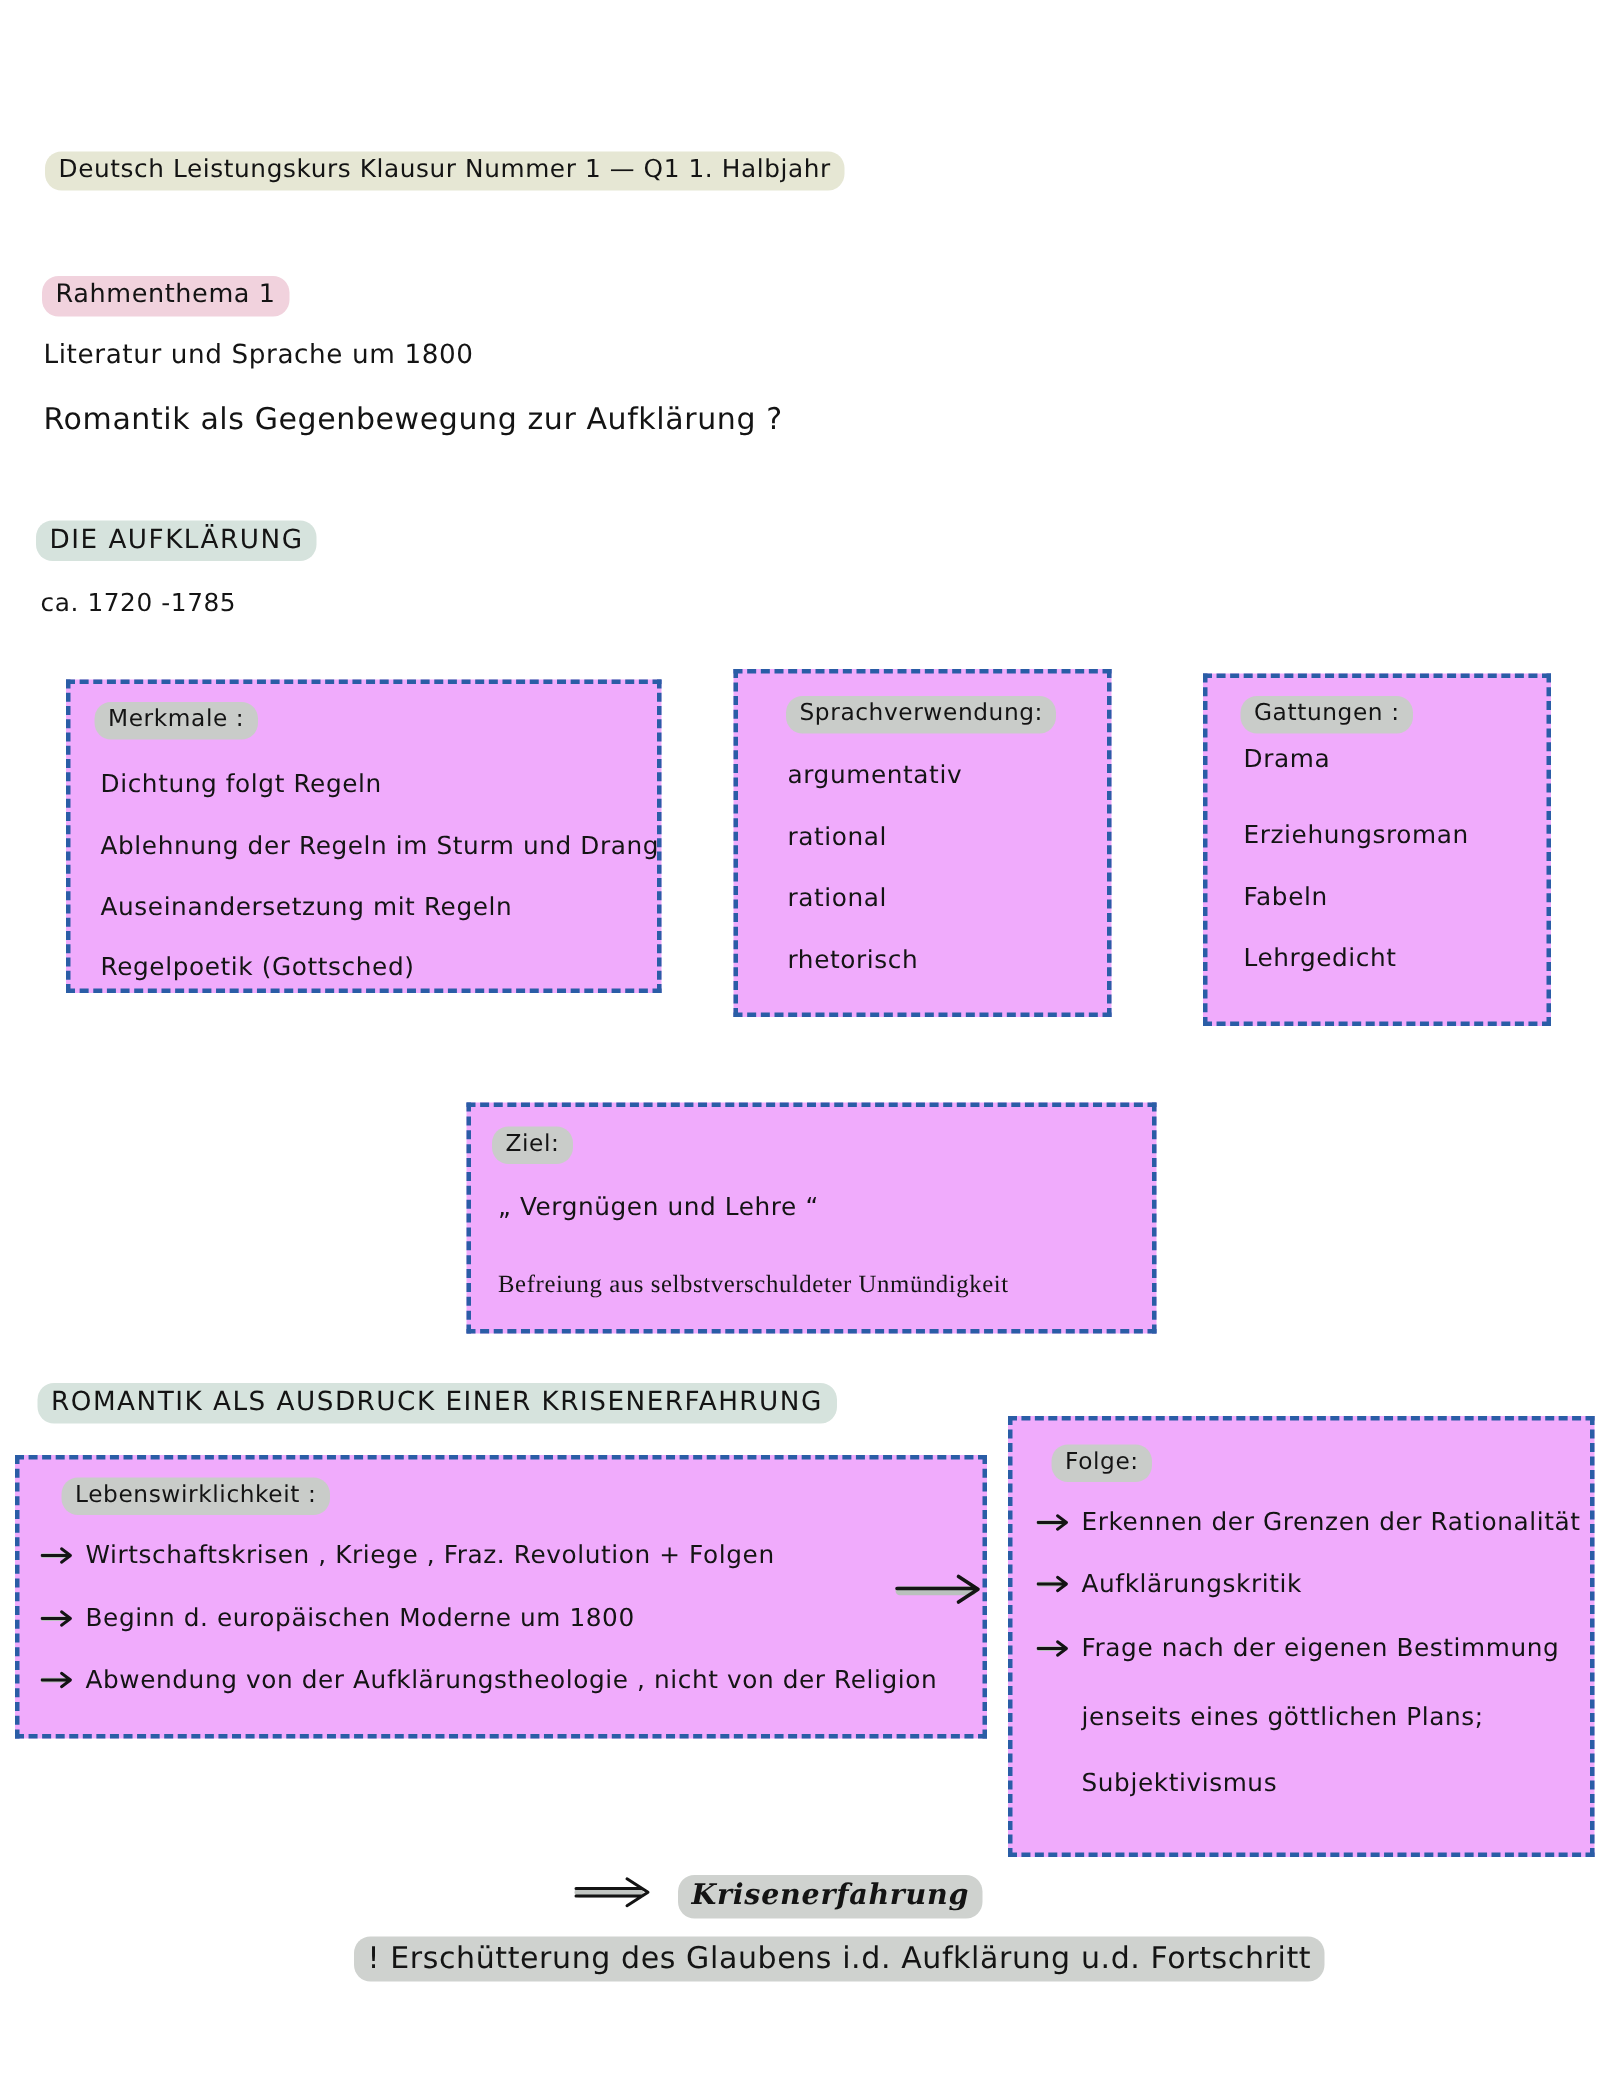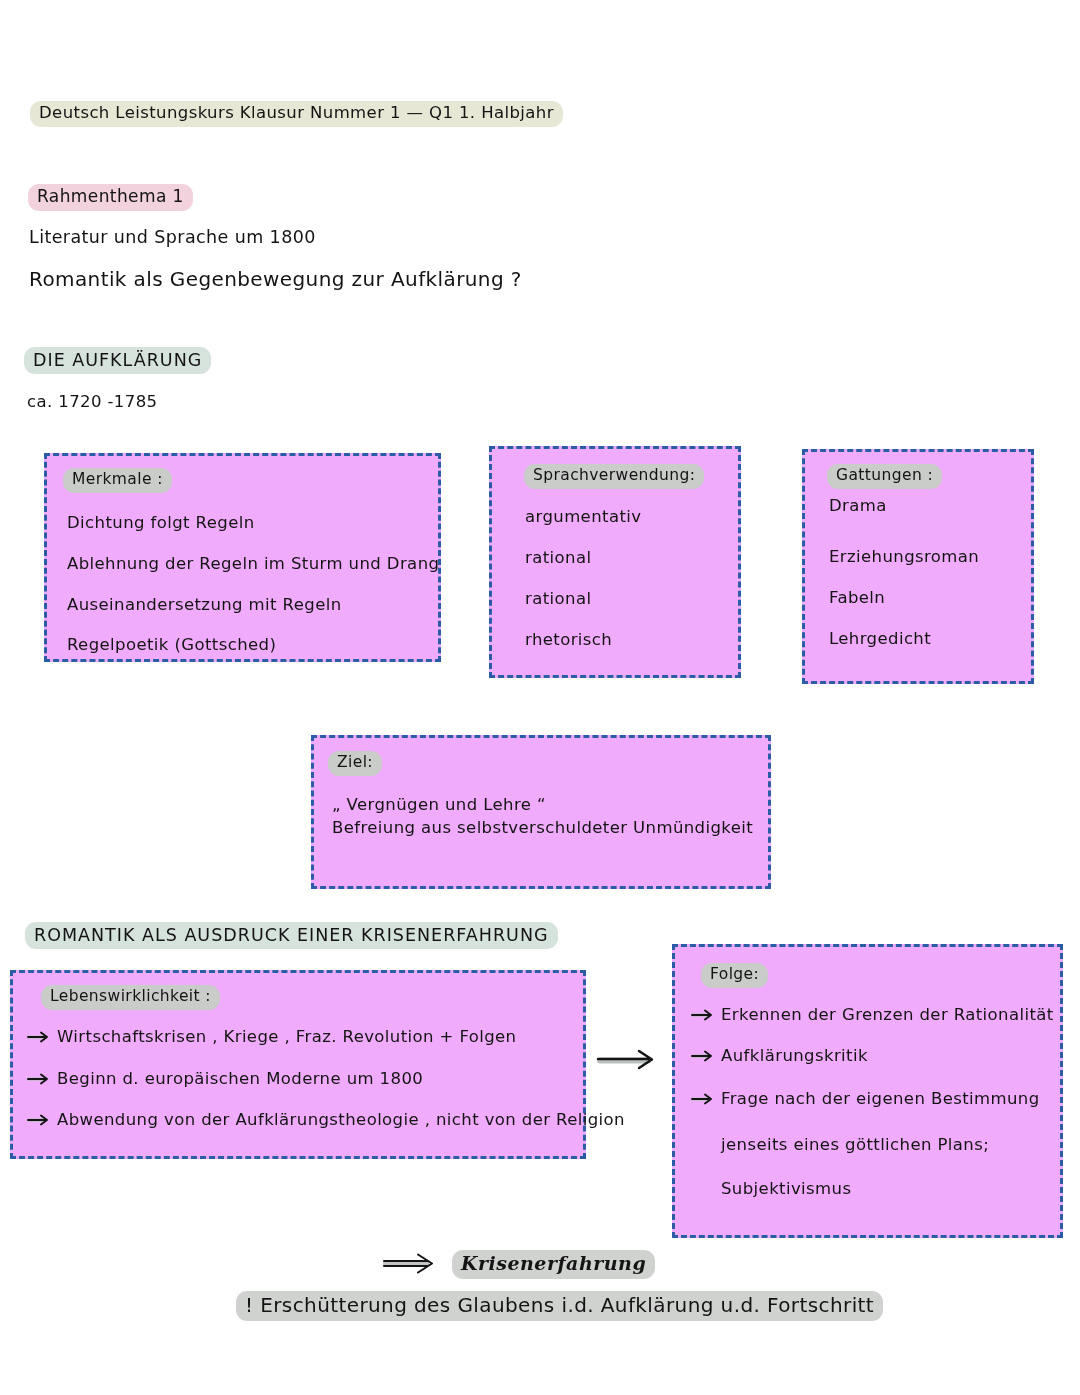--- a/index.html
+++ b/index.html
@@ -68,21 +68,21 @@
   #rom-line         { left: 29px;  top: 267px;  font-size: 20px; }
   #aufklaerung-head { left: 24px;  top: 347px;  font-size: 17.5px; letter-spacing:1px;}
   #ca-line          { left: 27px;  top: 392px;  font-size: 16.5px; }
   #romantik-head    { left: 25px;  top: 922px;  font-size: 17.5px; letter-spacing:1px;}
 
   
   #box-merkmale        { left: 44px;  top: 453px;  width: 397px; height: 209px; }
   #box-sprach          { left: 489px; top: 446px;  width: 252px; height: 232px; }
   #box-gattungen       { left: 802px; top: 449px;  width: 232px; height: 235px; }
   #box-ziel            { left: 311px; top: 735px;  width: 460px; height: 154px; }
-  #box-leben           { left: 10px;  top: 970px;  width: 576px; height: 189px; }
+  #box-leben           { left: 10px;  top: 970px;  width: 648px; height: 189px; }
   #box-folge           { left: 672px; top: 944px;  width: 391px; height: 294px; }
 
   .bt { font-size: 15.5px; }
   .bl { font-size: 16.5px; }
 
   
   #connector-arrow {
     position: absolute;
     left: 595px;
     top: 1046px;
@@ -162,21 +162,21 @@
   <div class="line hw bl" style="left:24px; top:95px;">Erziehungsroman</div>
   <div class="line hw bl" style="left:24px; top:136px;">Fabeln</div>
   <div class="line hw bl" style="left:24px; top:177px;">Lehrgedicht</div>
 </div>
 
 <div class="dbox" id="box-ziel">
   <div class="box-title hw bt" style="left:14px; top:13px;">
     <span class="hl hl-grey">Ziel:</span>
   </div>
   <div class="line hw bl" style="left:18px; top:57px;">„ Vergnügen und Lehre “</div>
-  <div class="line hw bl" style="left:18px; top:80px;">Befreiung aus selbstverschuldeter Unmündigkeit</div>
+  <div class="line hw bl" style="left:18px; top:108px;font-family:Liberation Serif, serif;">Befreiung aus selbstverschuldeter Unmündigkeit</div>
 </div>
 
 <div class="abs hw" id="romantik-head">
   <span class="hl hl-green">ROMANTIK ALS AUSDRUCK EINER KRISENERFAHRUNG</span>
 </div>
 
 <div class="dbox" id="box-leben">
   <div class="box-title hw bt" style="left:28px; top:12px;">
     <span class="hl hl-grey">Lebenswirklichkeit :</span>
   </div>

